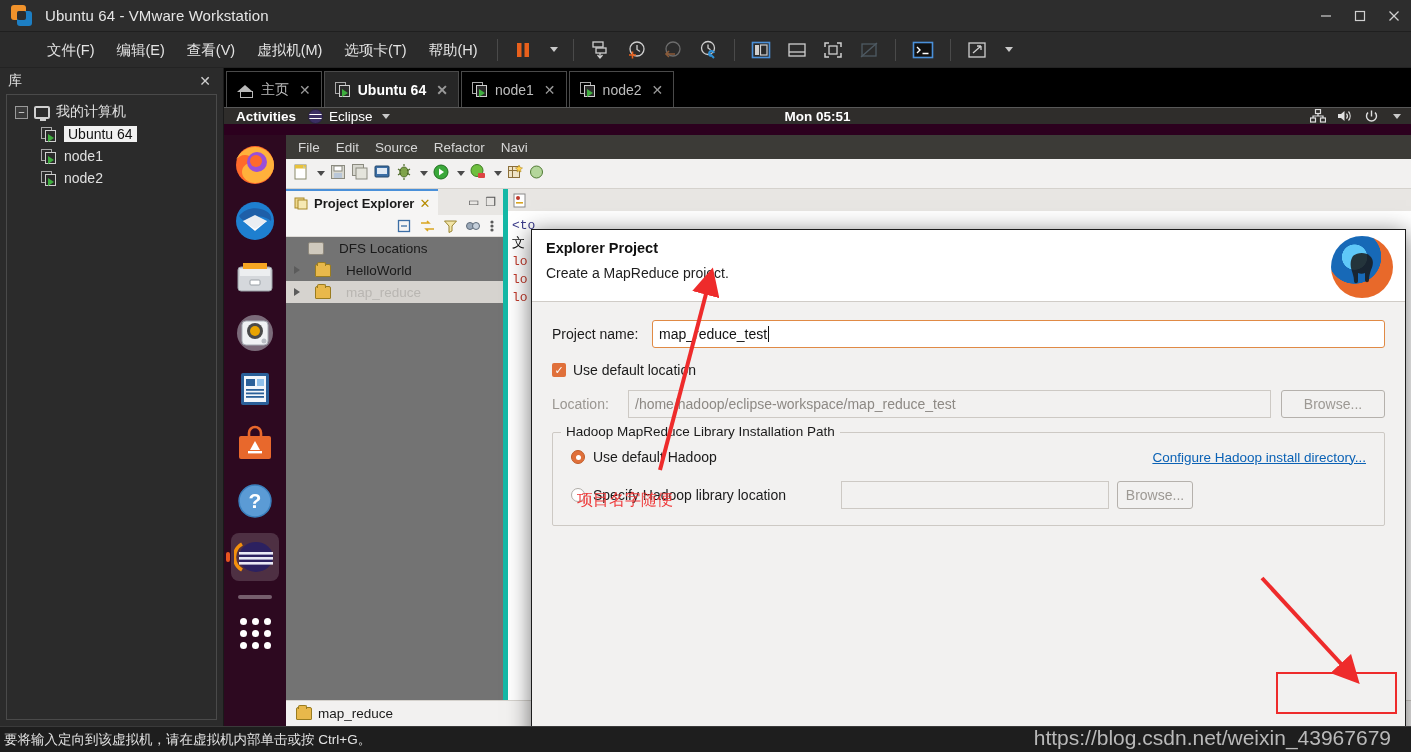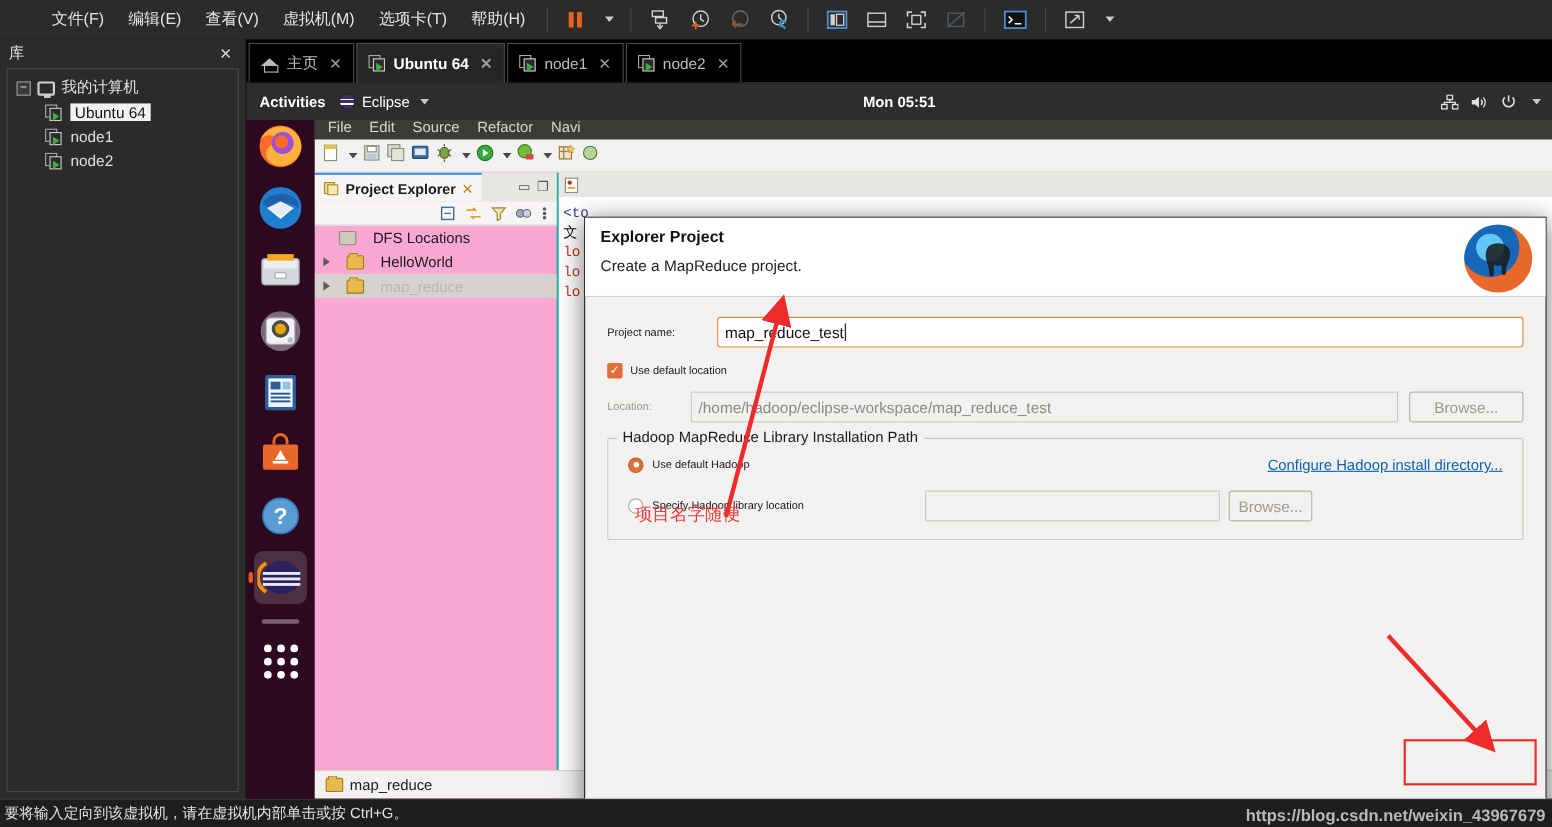--- a/index.html
+++ b/index.html
@@ -66,21 +66,21 @@
   .tab.active { background:#262626; color:#fff; font-weight:bold; }
   .tab .tx { margin-left:10px; color:#9a9a9a; font-size:14px; }
   .tab .home { width:17px;height:15px;margin-right:7px;position:relative;flex:0 0 17px;}
   .tab .home:before{content:"";position:absolute;left:0;top:3px;border-left:8.5px solid transparent;
       border-right:8.5px solid transparent;border-bottom:7px solid #b9b9b9;}
   .tab .home:after{content:"";position:absolute;left:3px;top:9px;width:11px;height:6px;border:1.5px solid #b9b9b9;border-top:none;}
 
   .vmscreen { flex:1; position:relative; overflow:hidden; background:#2c001e; }
 
   
-  .gnome-top { position:absolute; left:0; right:0; top:0; height:33px; background:#2f2d2b;
+  .gnome-top { position:absolute; left:0; right:0; top:0; height:16px; background:#2f2d2b;
                display:flex; align-items:center; color:#fff; font-size:13.5px; z-index:5; }
   .gnome-top .activities { font-weight:bold; padding:0 12px; }
   .gnome-app { display:flex; align-items:center; gap:6px; }
   .eclipse-mini { width:15px;height:15px;border-radius:50%;
       background:linear-gradient(#3b2f63 0 30%, #ffffff 30% 40%, #3b2f63 40% 60%, #ffffff 60% 70%, #3b2f63 70% 100%);
       border:1px solid #2a2040; }
   .gnome-clock { position:absolute; left:0; right:0; text-align:center; font-weight:bold; font-size:13.5px; }
   .gnome-right { margin-left:auto; display:flex; align-items:center; gap:11px; padding-right:10px; z-index:2; }
 
   .dock { position:absolute; left:0; top:27px; bottom:0; width:62px; background:rgba(46,10,33,.92);
@@ -95,21 +95,21 @@
   .grid-dots i { width:7px;height:7px;border-radius:50%;background:#fff;display:block; }
 
   
   .eclipse-win { position:absolute; left:62px; top:27px; right:0; bottom:0; background:#f2f1f0; }
   .ec-menubar { height:24px; background:#3c3b37; display:flex; align-items:center; color:#d6d6d6;
                 font-size:13.5px; padding-left:12px; gap:16px; }
   .ec-toolbar { height:30px; background:#f2f1f0; display:flex; align-items:center; gap:4px; padding-left:6px;
                 border-bottom:1px solid #d5d2cd; }
   .ec-main { position:absolute; left:0; right:0; top:54px; bottom:26px; display:flex; }
 
-  .pe { width:222px; background:#f9a8d4; border-right:2px solid #14b8a6; display:flex; flex-direction:column; flex:0 0 222px;}
+  .pe { width:222px; background:#737373; border-right:5px solid #14b8a6; display:flex; flex-direction:column; flex:0 0 222px;}
   .pe-tabrow { height:26px; display:flex; align-items:center; background:#e8e6e3; }
   .pe-tab { display:flex; align-items:center; gap:5px; height:26px; padding:0 8px; background:#f6f5f4;
             font-size:13px; font-weight:bold; color:#1a1a1a; border-top:2px solid #4a90d9; }
   .pe-tools { height:22px; display:flex; align-items:center; justify-content:flex-end; gap:7px; padding-right:8px;
               background:#f6f5f4; border-bottom:1px solid #dedbd7; }
   .pe-row { height:22px; display:flex; align-items:center; font-size:13.5px; color:#1a1a1a; padding-left:8px; gap:15px;}
   .pe-row.sel { background:#d6d3cf; color:#b9b6b2; }
   .arrow-r { width:0;height:0;border-left:6px solid #5b5b5b;border-top:4px solid transparent;
              border-bottom:4px solid transparent; flex:0 0 6px; }
   .fold { width:16px;height:13px;border-radius:2px 2px 1px 1px;background:#e8b84b;border:1px solid #9a7c20;
@@ -143,21 +143,21 @@
               position:relative; flex:0 0 72px; }
   .dlg-h1 { font-size:14.5px; font-weight:bold; color:#101010; }
   .dlg-h2 { font-size:14px; color:#1d1d1d; margin-top:9px; }
   .hadoop-logo { position:absolute; right:12px; top:6px; width:62px; height:62px; border-radius:50%;
                  background:radial-gradient(circle at 38% 34%, #5fc8f8 0 22%, #1769b7 23% 47%, #e8692a 48% 100%);
                  overflow:hidden; }
   .hadoop-logo .ele { position:absolute; left:16px; top:14px; width:30px; height:38px; }
 
   .dlg-body { flex:1; padding:18px 20px 0 20px; position:relative; }
   .row { display:flex; align-items:center; }
-  .lab { font-size:10px; color:#1a1a1a; }
+  .lab { font-size:14px; color:#1a1a1a; }
   .lab.dim { color:#9a9691; }
   .inp { height:28px; border:1px solid #b5b1ac; background:#fff; font-size:14px; color:#111;
          padding:0 6px; display:flex; align-items:center; font-family:"Liberation Sans",sans-serif;}
   .inp.focus { border:1px solid #e08a45; border-radius:3px; }
   .inp.dim { background:#f2f1f0; color:#8d8984; border-color:#cdc9c4; }
   .caret-bar { width:1px; height:16px; background:#111; margin-left:1px; }
   .btn { height:28px; min-width:86px; border:1px solid #b5b1ac; border-radius:3px;
          background:linear-gradient(#fdfdfc,#eceae7); font-size:14px; color:#1a1a1a;
          display:flex; align-items:center; justify-content:center; }
   .btn.dim { color:#9d9994; background:#f2f1f0; }
@@ -171,28 +171,54 @@
   .group-lab { position:absolute; top:-9px; left:8px; background:#f2f1f0; padding:0 5px; font-size:13.5px; color:#1a1a1a; }
   .link { color:#0b62b5; text-decoration:underline; font-size:13.5px; }
 
   
   .ann { position:absolute; z-index:30; pointer-events:none; }
   .ann-text { position:absolute; color:#ef3b3b; font-size:16px; z-index:30; white-space:nowrap; }
   .redbox { position:absolute; border:2px solid #ee2b2b; z-index:31; }
 
   .vm-status { height:26px; background:#1e1e1e; color:#e2e2e2; font-size:13.5px; display:flex;
                align-items:center; padding-left:4px; flex:0 0 26px; border-top:1px solid #3a3a3a;}
-  .watermark { position:absolute; right:6px; bottom:2px; color:#b9b9b9; font-size:15px; z-index:40;
-               font-family:"Liberation Sans",sans-serif;font-weight:bold; }
+  .watermark { position:absolute; right:20px; bottom:2px; color:#b9b9b9; font-size:21px; z-index:40;
+               font-family:"Liberation Sans",sans-serif; }
 </style>
 </head>
 <body>
 
 <div id="vmware">
 
+  <div class="vm-titlebar">
+    <div class="vm-logo">
+      <div class="sq1"></div>
+        <div class="sq2"></div>
+        <div class="sq3"></div>
+    </div>
+    <div class="vm-title">Ubuntu 64 - VMware Workstation</div>
+    <div class="vm-winbtns">
+      <div class="vm-winbtn">
+        <svg width="12" height="12" viewBox="0 0 12 12">
+            <line x1="1" y1="6" x2="11" y2="6" stroke="#cfcfcf" stroke-width="1.2"></line>
+          </svg>
+      </div>
+      <div class="vm-winbtn">
+        <svg width="12" height="12" viewBox="0 0 12 12">
+            <rect x="1.5" y="1.5" width="9" height="9" fill="none" stroke="#cfcfcf" stroke-width="1.2"></rect>
+          </svg>
+      </div>
+      <div class="vm-winbtn close">
+        <svg width="12" height="12" viewBox="0 0 12 12">
+            <line x1="1.5" y1="1.5" x2="10.5" y2="10.5" stroke="#cfcfcf" stroke-width="1.2"></line>
+            <line x1="10.5" y1="1.5" x2="1.5" y2="10.5" stroke="#cfcfcf" stroke-width="1.2"></line>
+          </svg>
+      </div>
+    </div>
+  </div>
 
   <div class="vm-menubar">
     <div class="vm-menu">文件(F)</div>
     <div class="vm-menu">编辑(E)</div>
     <div class="vm-menu">查看(V)</div>
     <div class="vm-menu">虚拟机(M)</div>
     <div class="vm-menu">选项卡(T)</div>
     <div class="vm-menu">帮助(H)</div>
 
     <div class="vm-sep"></div>

